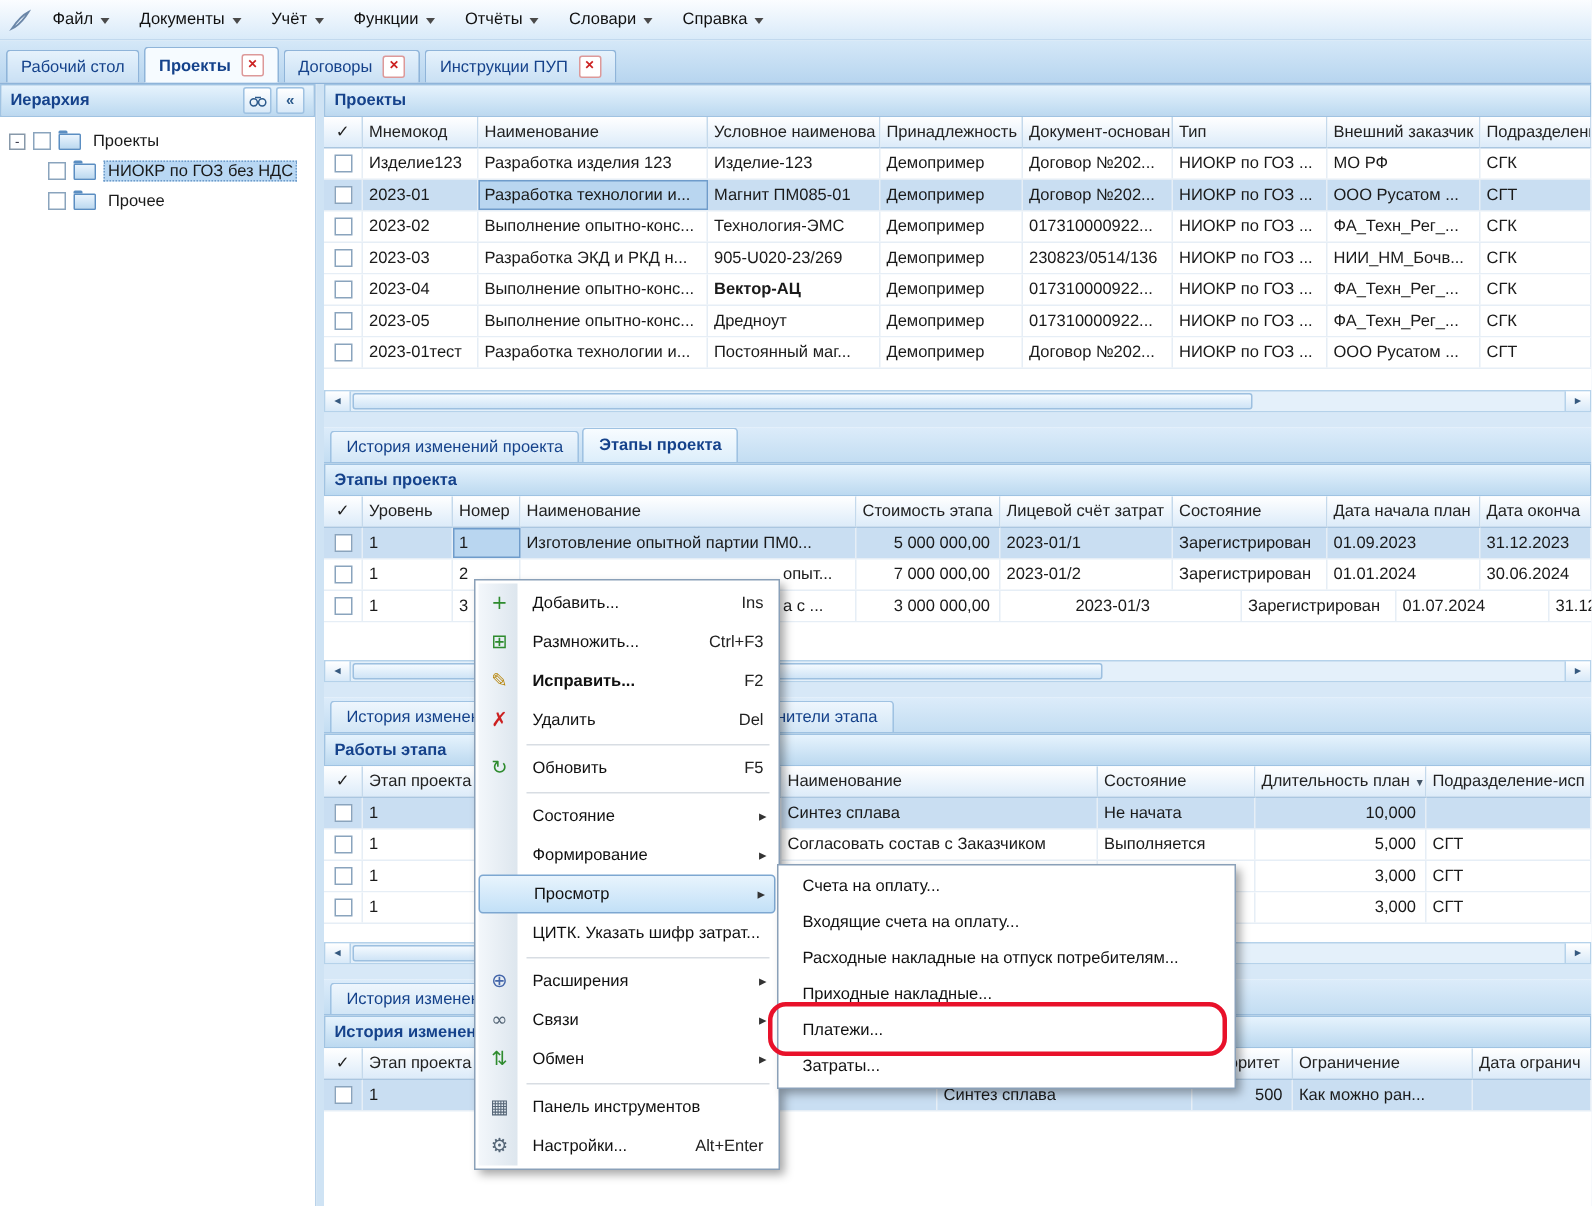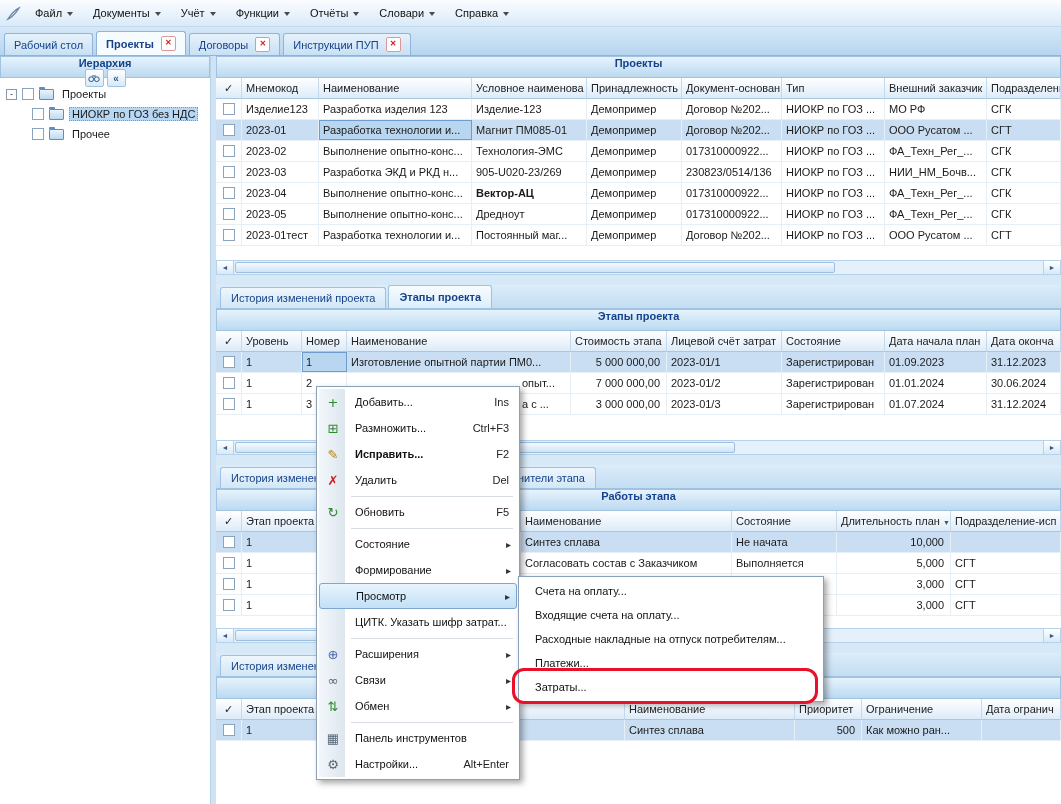--- a/index.html
+++ b/index.html
@@ -23,21 +23,21 @@
   .tab-close{width:13px;height:13px;border:1px solid #dd9999;background:#fff;color:#cc2222;
              font-size:8px;line-height:11px;text-align:center;border-radius:2px;font-weight:bold;}
 
   
   .content{display:flex;height:750px;}
   .sidebar{width:211px;background:#fff;display:flex;flex-direction:column;border-right:1px solid #b9d2e9;}
   .vsplit{width:5px;background:#cfe3f4;}
   .main{width:845px;display:flex;flex-direction:column;background:#fff;}
 
   .panel-hdr{height:22px;box-sizing:border-box;display:flex;align-items:center;padding:0 6px;
-             background:linear-gradient(#e6f3fd,#bcd9f0);border:1px solid #a0c3e2;color:#15428b;font-weight:bold;flex-direction:column;}
+             background:linear-gradient(#e6f3fd,#bcd9f0);border:1px solid #a0c3e2;color:#15428b;font-weight:bold;}
   .sidebar-hdr{justify-content:space-between;}
   .sb-btns{display:flex;gap:3px;}
   .sb-btn{width:17px;height:16px;border:1px solid #9fc2e2;border-radius:2px;background:linear-gradient(#ffffff,#d8e9f8);
           display:flex;align-items:center;justify-content:center;color:#2c5a8c;font-weight:bold;font-size:10px;}
 
   
   .tree{padding-top:6px;}
   .tree-row{height:20px;display:flex;align-items:center;}
   .expander{width:11px;height:11px;box-sizing:border-box;border:1px solid #8899aa;background:#fff;
             font-size:9px;line-height:8px;text-align:center;color:#334;margin-right:5px;}
@@ -376,21 +376,21 @@
             <div class="tcell" style="width: 74px;">30.06.2024</div>
           </div>
           <div class="trow">
             <div class="tcell" style="width: 26px;">
               <span class="cbx"></span>
             </div>
             <div class="tcell" style="width: 60px;">1</div>
             <div class="tcell" style="width: 45px;">3</div>
             <div class="tcell" style="width: 224px; padding-left: 175px;">а с ...</div>
             <div class="tcell r" style="width: 96px;">3 000 000,00</div>
-            <div class="tcell" style="width: 115px;">2023-01/3</div>
+            <div class="tcell" style="width: 115px; margin-left: 46px;">2023-01/3</div>
             <div class="tcell" style="width: 103px;">Зарегистрирован</div>
             <div class="tcell" style="width: 102px;">01.07.2024</div>
             <div class="tcell" style="width: 74px;">31.12.2024</div>
           </div>
         </div>
       <div class="filler" style="height:25px"></div>
       <div class="hscroll">
         <span class="sc-btn">◄</span>
         <span class="sc-thumb w2"></span>
         <span class="sc-btn right">►</span>
@@ -582,20 +582,23 @@
       <div class="mi2">
         <span class="lbl">Счета на оплату...</span>
       </div>
       <div class="mi2">
         <span class="lbl">Входящие счета на оплату...</span>
       </div>
       <div class="mi2">
         <span class="lbl">Расходные накладные на отпуск потребителям...</span>
       </div>
       <div class="mi2">
+        <span class="lbl">Приходные накладные...</span>
+      </div>
+      <div class="mi2">
         <span class="lbl">Платежи...</span>
       </div>
       <div class="mi2">
         <span class="lbl">Затраты...</span>
       </div>
     </div>
   <div class="annot"></div>
 </div>
 
 </body></html>

